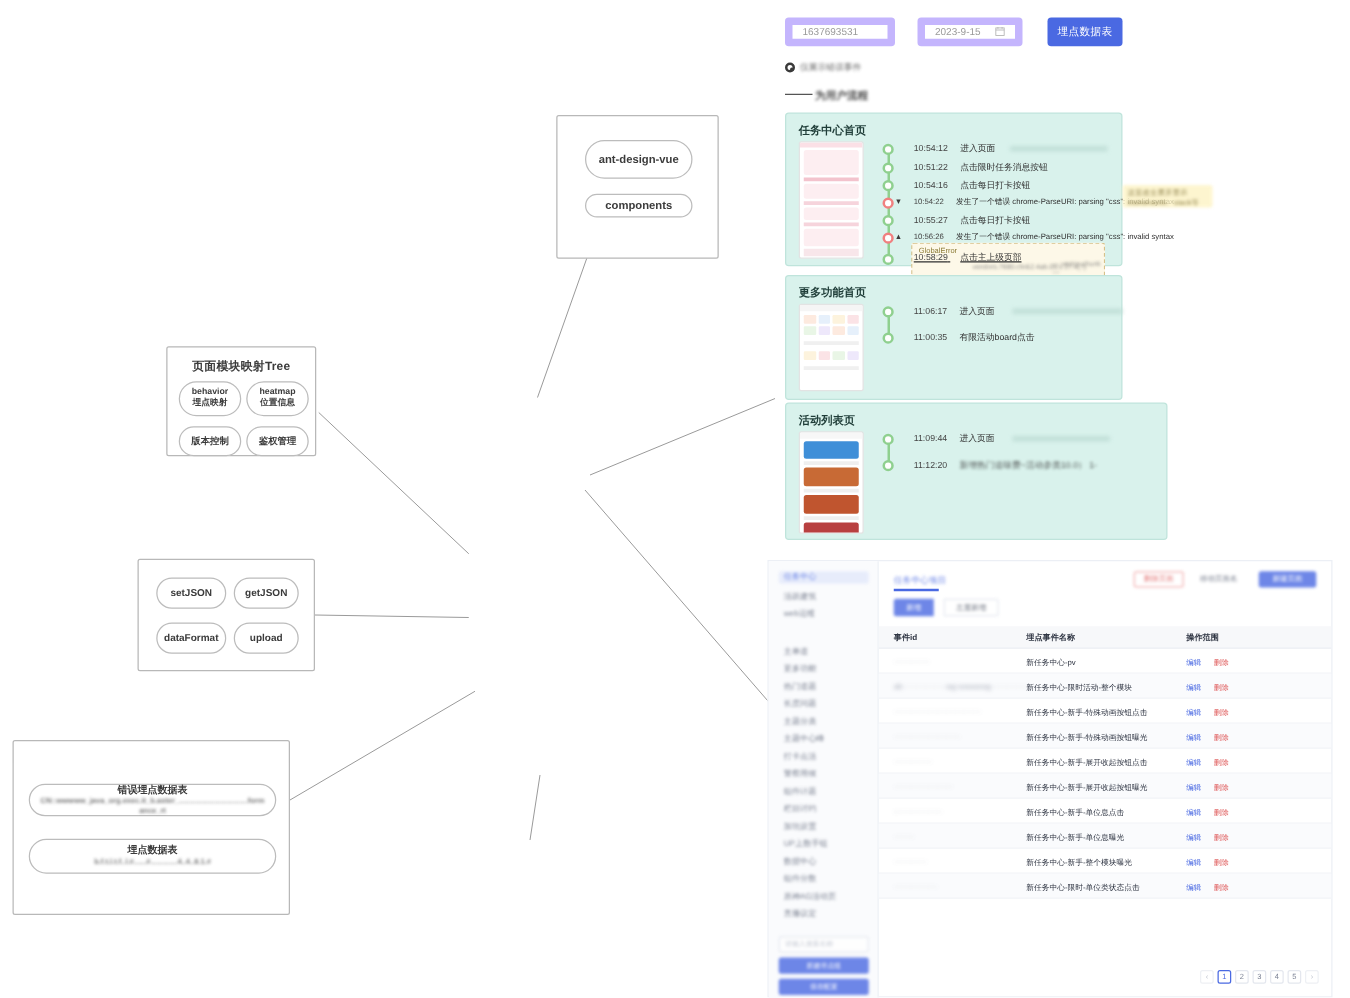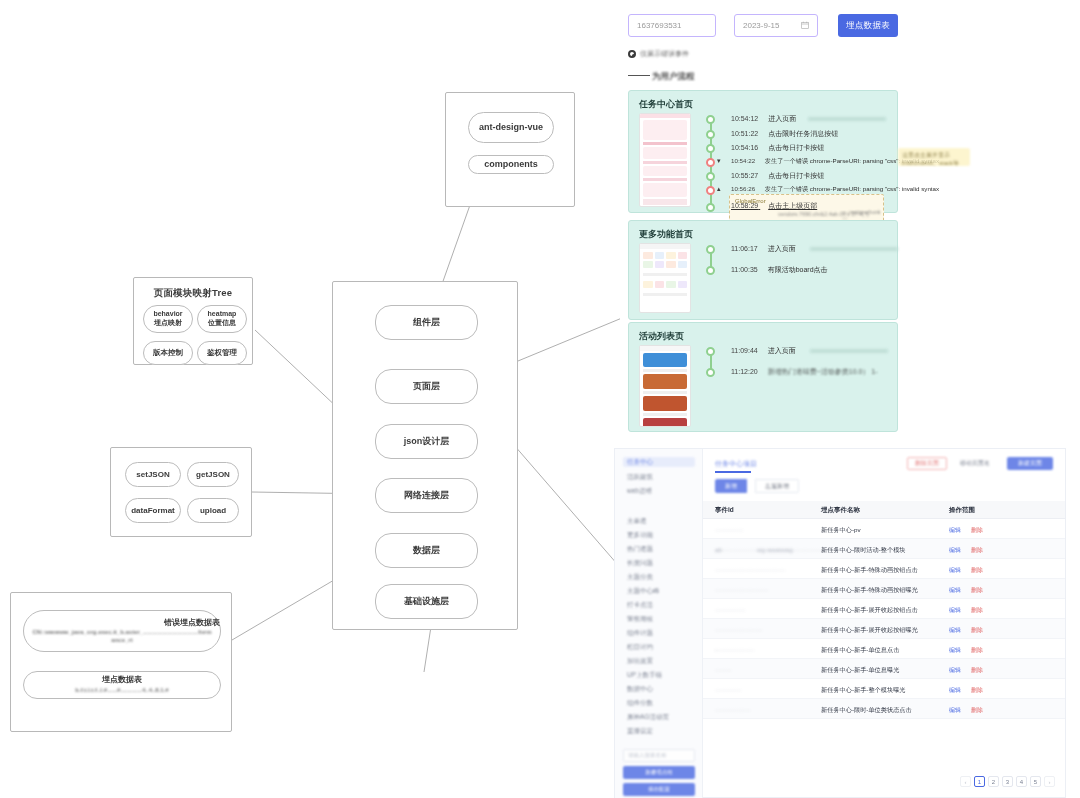--- a/index.html
+++ b/index.html
@@ -33,21 +33,21 @@
   #col-main { left:332px; top:281px; width:186px; height:349px; }
   #col-main .pill { position:absolute; left:42px; width:103px; height:35px; font-size:9px; }
 
   
   .blur { filter: blur(1.6px); opacity:.78; }
   .blur-s { filter: blur(1.1px); opacity:.8; }
 
   
   #analysis { position:absolute; left:620px; top:0; width:460px; height:443px; background:#fff; }
   .inp {
-    position:absolute; border:1px solid #c4b5fd; border-radius:3px; background:#fff;
+    position:absolute; border:6px solid #c4b5fd; border-radius:3px; background:#fff;
     height:23px; display:flex; align-items:center; padding:0 8px;
     font-size:8px; color:#9a9a9a;
   }
   .btn-primary {
     position:absolute; background:#4a69e2; color:#fff; border-radius:3px;
     height:23px; display:flex; align-items:center; justify-content:center;
     font-size:8.5px; letter-spacing:.3px;
   }
   .radio-dot {
     width:8px; height:8px; border-radius:50%; border:2px solid #3a3a3a; background:#fff;
@@ -168,39 +168,31 @@
   </div>
 
   <div class="grp" id="grp-service" style="left:110px; top:447px; width:142px; height:90px;">
     <div class="pill" style="position:absolute;left:14px;top:14px;width:56px;height:25px;font-size:8px;">setJSON</div>
     <div class="pill" style="position:absolute;left:76px;top:14px;width:52px;height:25px;font-size:8px;">getJSON</div>
     <div class="pill" style="position:absolute;left:14px;top:50px;width:56px;height:25px;font-size:8px;">dataFormat</div>
     <div class="pill" style="position:absolute;left:76px;top:50px;width:52px;height:25px;font-size:8px;">upload</div>
   </div>
 
   <div class="grp" id="grp-tables" style="left:10px; top:592px; width:222px; height:140px;">
-    <div class="pill wide" style="position:absolute;left:12px;top:17px;width:198px;height:42px;flex-direction:column;gap:1px;align-items:flex-end;">
+    <div class="pill wide" style="position:absolute;left:12px;top:34px;width:198px;height:26px;flex-direction:column;gap:1px;">
       <span style="font-size:8px;">错误埋点数据表</span>
       <span class="blur-s" style="font-size:6px;color:#555;padding:0 4px;text-align:center;">CN::wwwww_java_org.exec.it_b.aster_.................................form ance_rt</span>
     </div>
     <div class="pill wide" style="position:absolute;left:12px;top:78px;width:198px;height:28px;flex-direction:column;gap:2px;">
       <span style="font-size:8px;">埋点数据表</span>
       <span class="blur-s" style="font-size:6px;color:#555;">b.f.t.l.t.f..l.#......#.............4..4..8.1.#</span>
     </div>
   </div>
 
 
-  <div class="grp" id="col-main">
-    <div class="pill" style="top:23px;">组件层</div>
-    <div class="pill" style="top:87px;">页面层</div>
-    <div class="pill" style="top:142px;">json设计层</div>
-    <div class="pill" style="top:196px;">网络连接层</div>
-    <div class="pill" style="top:251px;">数据层</div>
-    <div class="pill" style="top:302px;">基础设施层</div>
-  </div>
 </div>
 
 <div id="analysis">
 
   <div class="inp" style="left:8px; top:14px; width:88px;">1637693531</div>
 
   <div class="inp" style="left:114px; top:14px; width:84px; justify-content:space-between;">
     <span>2023-9-15</span>
     <span style="display:inline-block;">
       <svg width="8" height="8" viewBox="0 0 12 12">
@@ -317,21 +309,21 @@
       <span class="tl-time">11:06:17</span>
       <span class="tl-txt">进入页面</span>
       <span class="blur" style="display:inline-block;width:88px;height:4px;background:#b9d9d1;margin-left:12px;vertical-align:middle;"></span>
     </div>
     <div class="tl-row" style="left:102px; top:44px;">
       <span class="tl-time">11:00:35</span>
       <span class="tl-txt">有限活动board点击</span>
     </div>
   </div>
 
-  <div class="card" style="left:8px; top:322px; width:270px; height:110px;">
+  <div class="card" style="left:8px; top:322px; width:306px; height:110px;">
     <div class="card-title">活动列表页</div>
     <div class="phone" style="left:10px; top:22px; width:52px; height:82px;">
       <div style="height:5px;background:#f7f7f7;"></div>
       <div style="height:14px;background:#3f8fd8;margin:2px 3px;border-radius:2px;"></div>
       <div style="height:3px;background:#efefef;margin:2px 3px;"></div>
       <div style="height:15px;background:#c86a35;margin:2px 3px;border-radius:2px;"></div>
       <div style="height:3px;background:#efefef;margin:2px 3px;"></div>
       <div style="height:15px;background:#c0552f;margin:2px 3px;border-radius:2px;"></div>
       <div style="height:3px;background:#efefef;margin:2px 3px;"></div>
       <div style="height:10px;background:#b84040;margin:2px 3px;border-radius:2px;"></div>

